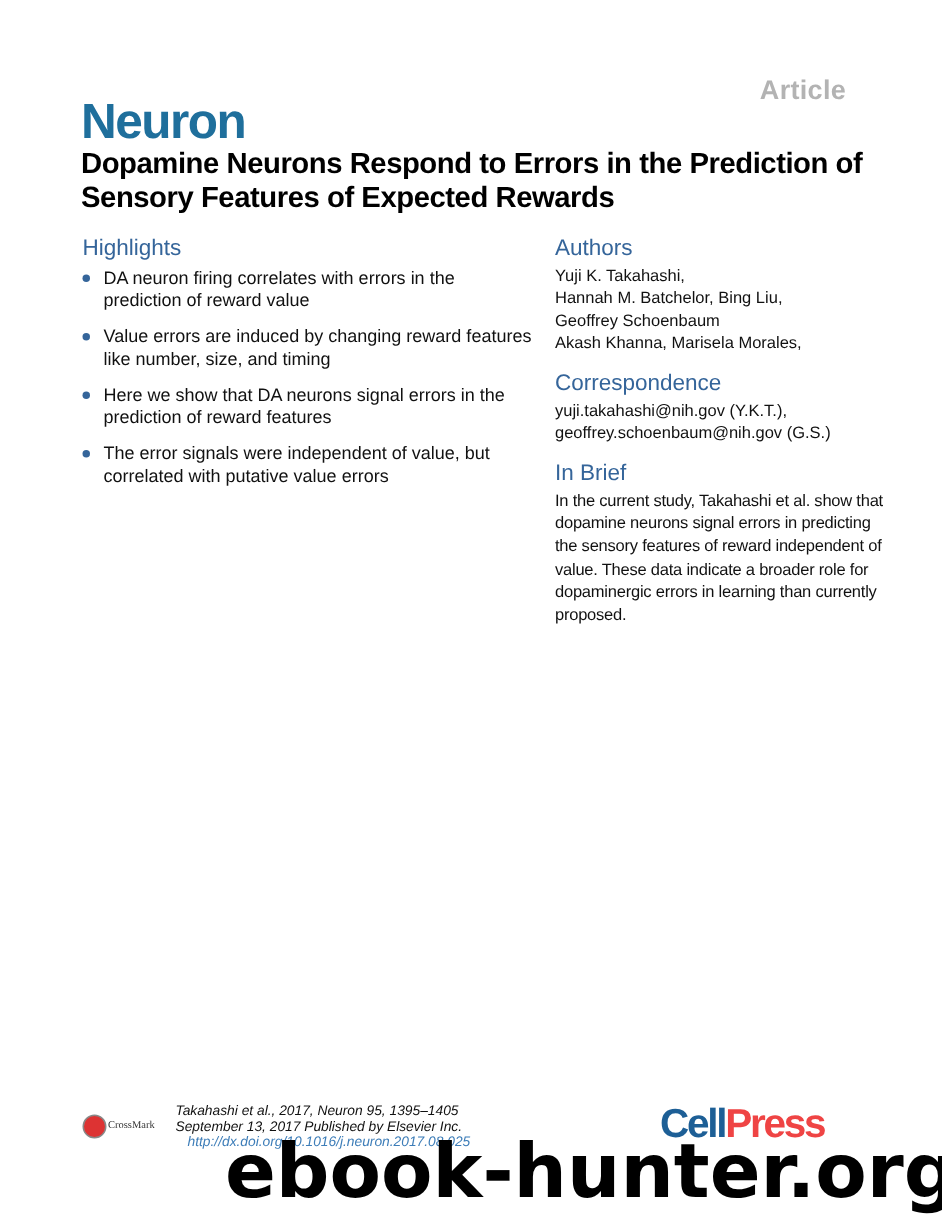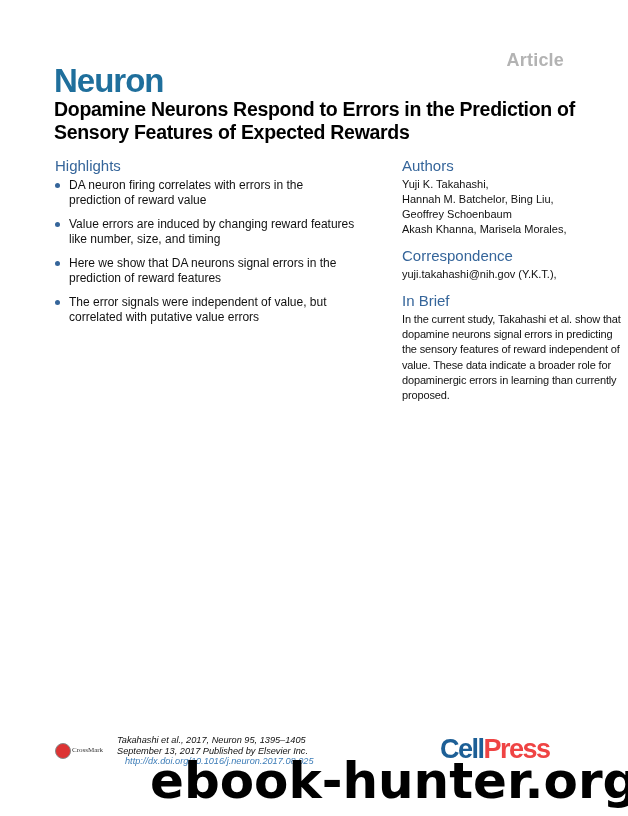--- a/index.html
+++ b/index.html
@@ -9,21 +9,21 @@
     }
     .abs { position: absolute; }
     .article-label { right: 64px; top: 50px; font-size: 18px; color: #b3b3b3; font-weight: bold; letter-spacing: 0.2px; }
     .journal { left: 54px; top: 62px; font-size: 33px; font-weight: bold; color: #1f6f9c; letter-spacing: -1px; }
     .title { left: 54px; top: 98px; width: 540px; font-size: 19.5px; font-weight: bold; line-height: 23px; letter-spacing: -0.3px; color: #000; }
     .sec-head { font-size: 15px; color: #35659a; }
     .highlights { left: 55px; top: 157px; width: 300px; }
     .hl-list { list-style: none; margin: 4px 0 0 0; padding: 0; }
     .hl-item { position: relative; padding-left: 14px; font-size: 12px; line-height: 15px; margin-bottom: 9px; color: #111; }
     .hl-bullet { position: absolute; left: 0; top: 5px; width: 5px; height: 5px; border-radius: 50%; background: #35659a; }
-    .right-col { left: 370px; top: 157px; width: 220px; margin-left: 32px; }
+    .right-col { left: 370px; top: 157px; width: 220px; }
     .block { margin-bottom: 10px; }
     .body-text { font-size: 11px; line-height: 15px; color: #111; margin-top: 3px; }
     .brief-text { font-size: 11px; line-height: 15.2px; color: #111; margin-top: 3px; font-weight: normal; letter-spacing: -0.15px; }
     .footer { left: 55px; top: 735px; }
     .crossmark { position: absolute; left: 0; top: 8px; width: 64px; height: 16px; }
     .cm-circle { position: absolute; left: 0; top: 0; width: 14px; height: 14px; border-radius: 50%; background: #d33; border: 1px solid #888; }
     .cm-text { position: absolute; left: 17px; top: 3px; font-family: "Liberation Serif", serif; font-size: 7px; color: #333; }
     .cite { position: absolute; left: 62px; top: 0; font-size: 9.2px; line-height: 10.5px; color: #111; white-space: nowrap; font-style: italic; }
     .doi { color: #3d7db8; padding-left: 8px; }
     .cellpress { left: 440px; top: 734px; font-size: 27px; font-weight: bold; letter-spacing: -1.5px; }
@@ -55,20 +55,21 @@
       <div>Yuji K. Takahashi,</div>
       <div>Hannah M. Batchelor, Bing Liu,</div>
       <div>Geoffrey Schoenbaum</div>
       <div>Akash Khanna, Marisela Morales,</div>
     </div>
   </div>
   <div class="block">
     <div class="sec-head">Correspondence</div>
     <div class="body-text">
       <div>yuji.takahashi@nih.gov (Y.K.T.),</div>
+      <div>geoffrey.schoenbaum@nih.gov (G.S.)</div>
     </div>
   </div>
   <div class="block">
     <div class="sec-head">In Brief</div>
     <div class="brief-text">In the current study, Takahashi et al. show that dopamine neurons signal errors in predicting the sensory features of reward independent of value. These data indicate a broader role for dopaminergic errors in learning than currently proposed.</div>
   </div>
 </div>
 
 <div class="abs footer">
   <div class="crossmark">

